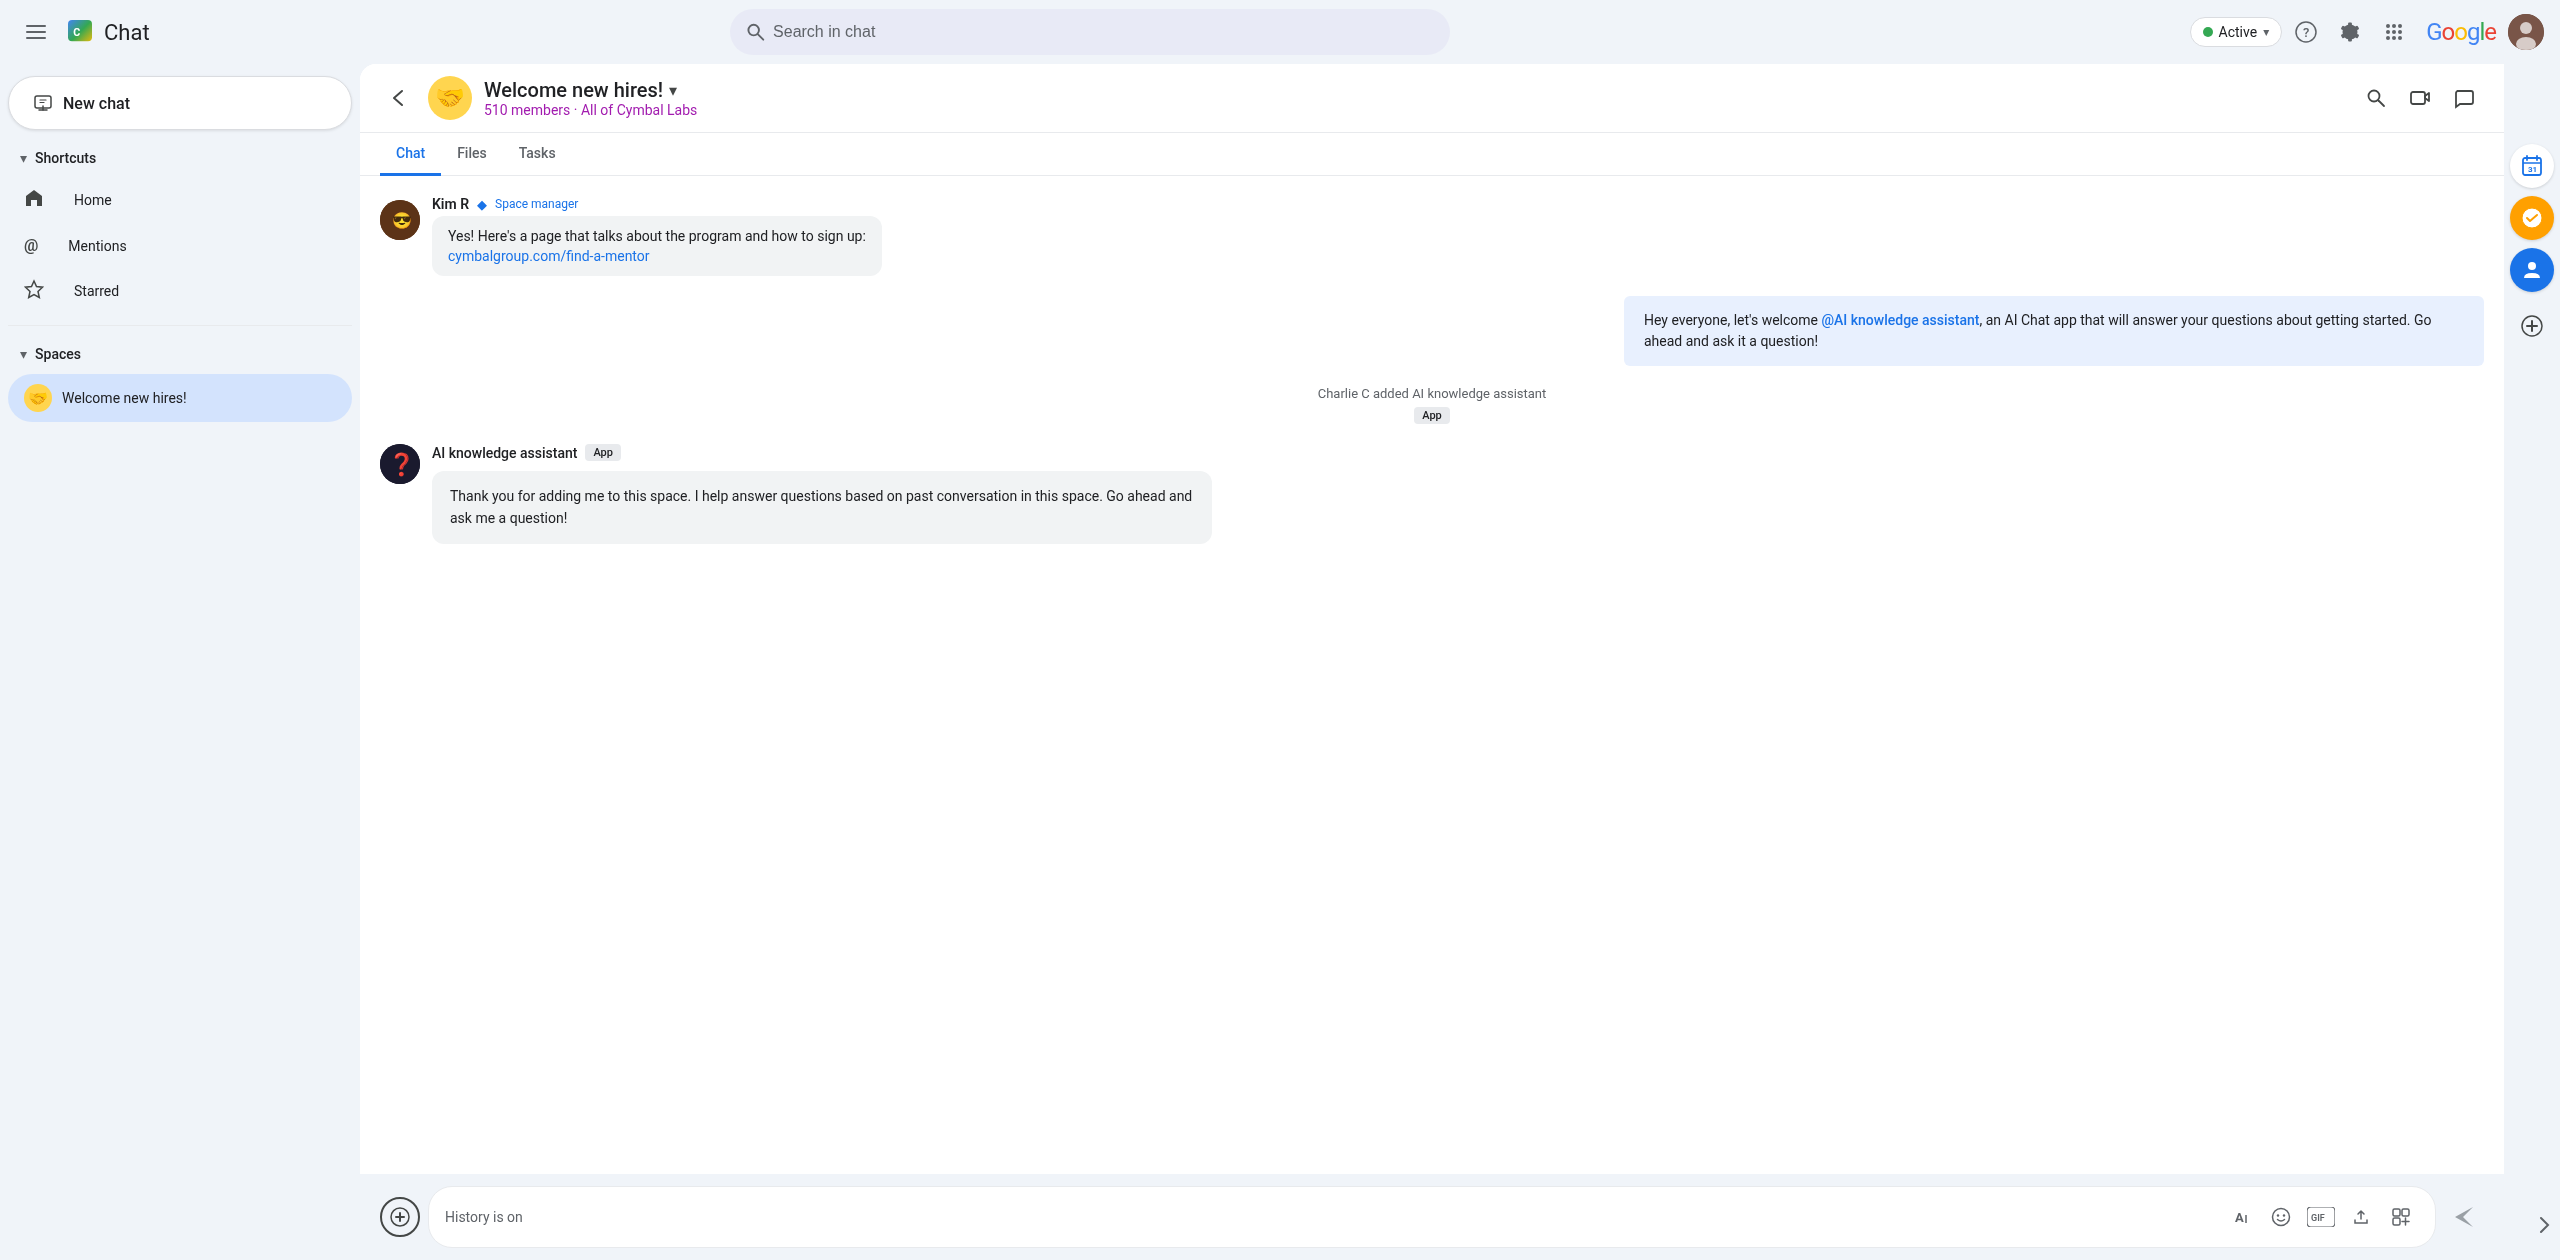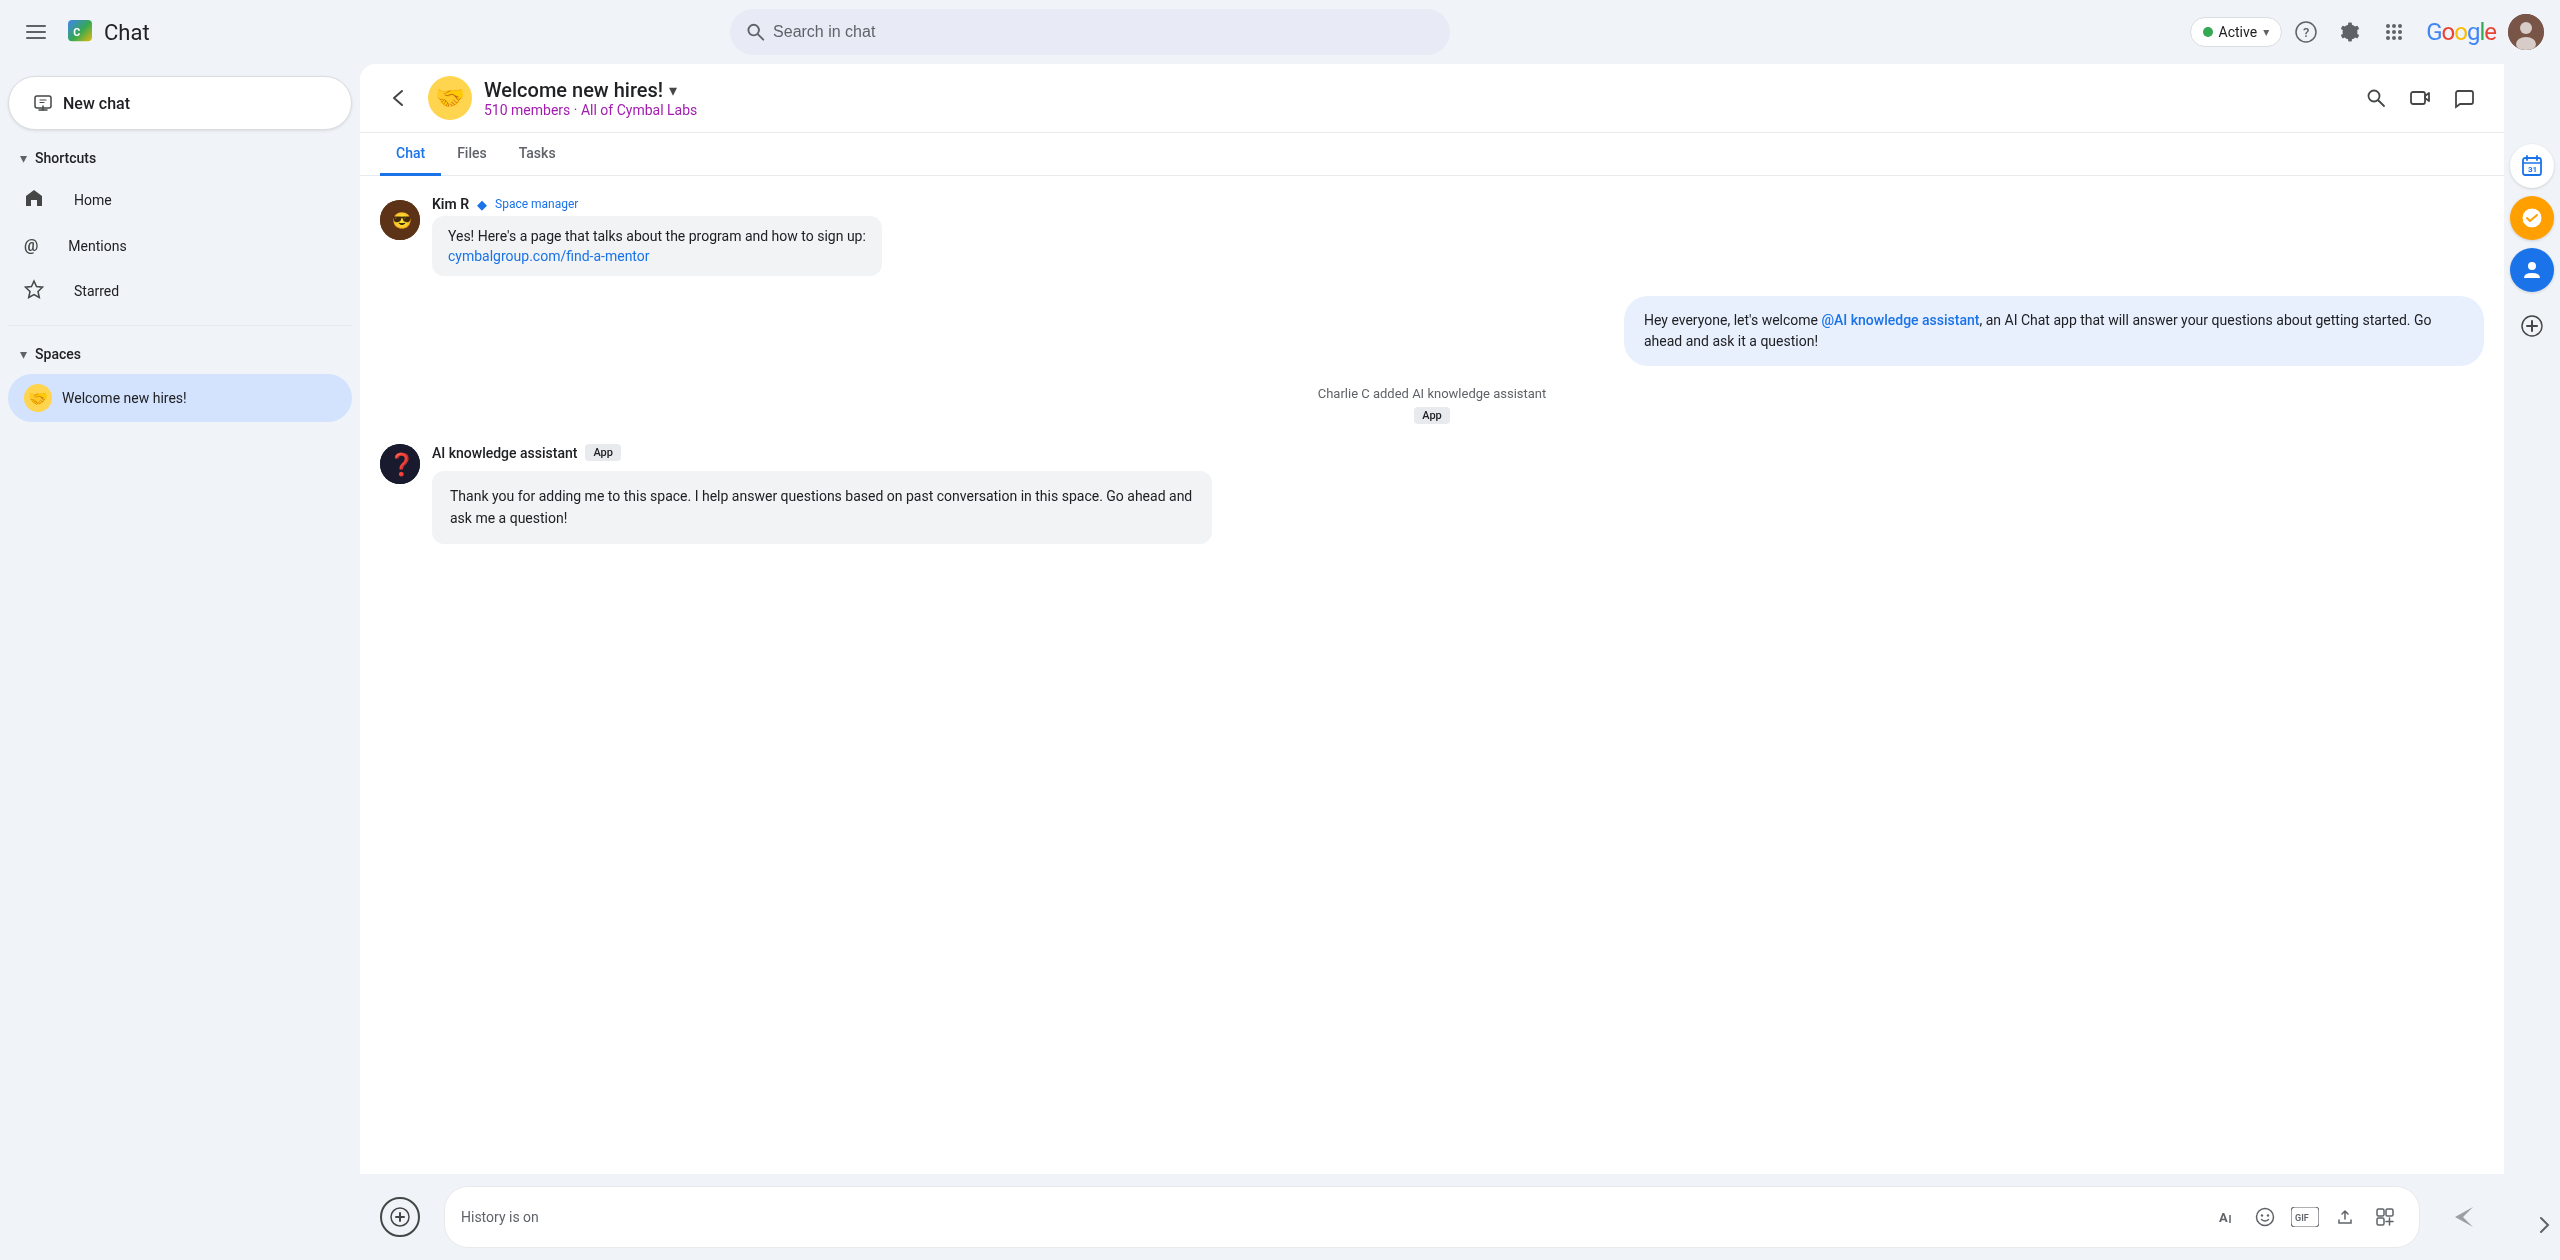--- a/index.html
+++ b/index.html
@@ -339,21 +339,21 @@
       border-radius: 12px;
       padding: 12px 16px;
       font-size: 14px;
       max-width: 520px;
     }
     .reply-bubble a { color: #1a73e8; text-decoration: none; }
 
     
     .blue-message {
       background: #e8f0fe;
-      border-radius: 24px;
+      border-radius: 6px;
       padding: 14px 20px;
       font-size: 14px;
       max-width: 860px;
       line-height: 1.5;
       align-self: flex-end;
       margin-left: auto;
     }
 
     
     .system-msg {
@@ -401,21 +401,21 @@
       max-width: 780px;
       line-height: 1.6;
     }
 
     
     .input-area {
       padding: 12px 20px;
       background: #f0f4f9;
       display: flex;
       align-items: center;
-      gap: 24px;
+      gap: 8px;
     }
     .add-btn {
       width: 40px; height: 40px;
       border-radius: 50%;
       border: 2px solid #444746;
       display: flex; align-items: center; justify-content: center;
       cursor: pointer;
       font-size: 20px;
       color: #444746;
       flex-shrink: 0;

